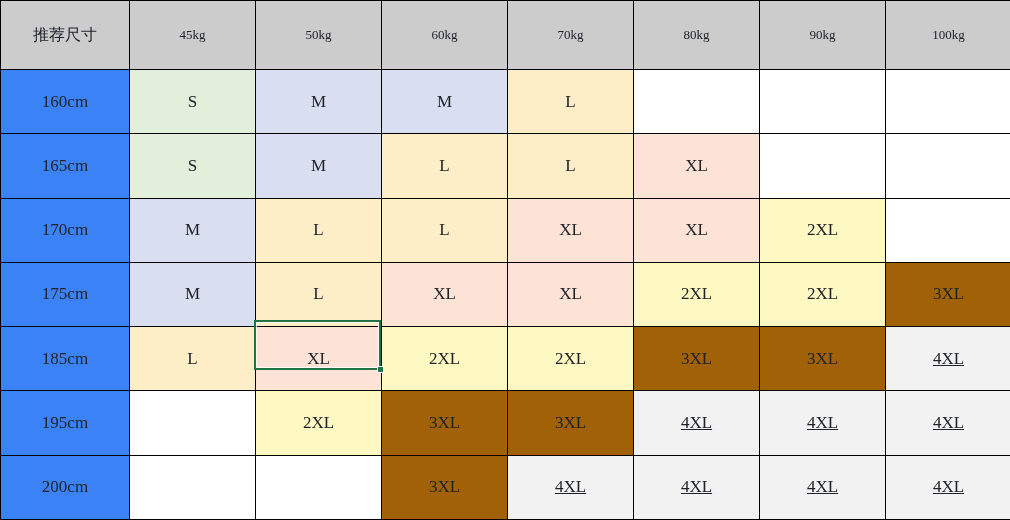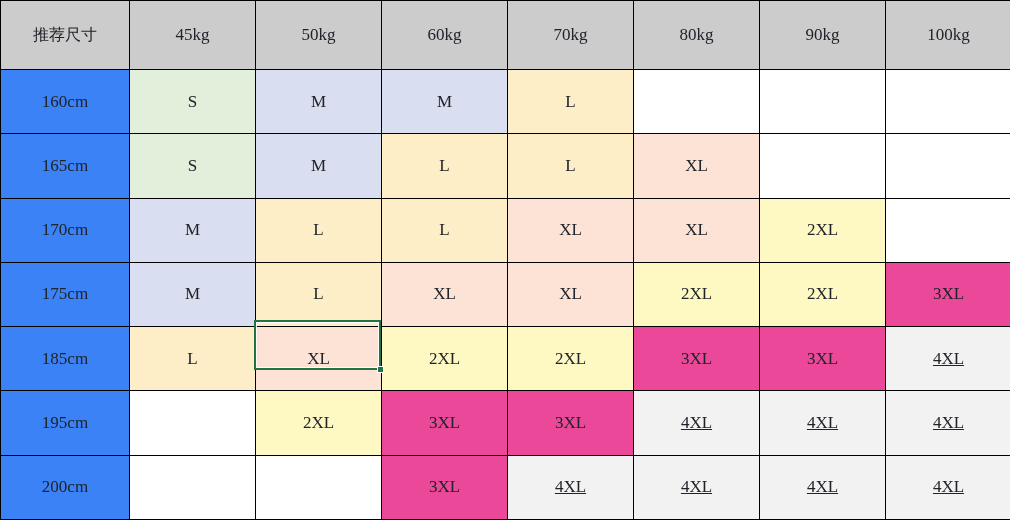--- a/index.html
+++ b/index.html
@@ -41,40 +41,40 @@
     font-weight: normal;
     padding: 0;
     height: 50px;
     overflow: hidden;
     white-space: nowrap;
   }
 
   table.size-table thead th {
     background: #cccccc;
     height: 68px;
-    font-size: 17px;
+    font-size: 13px;
   }
 
   table.size-table thead th.corner-head {
     font-family: "DejaVu Sans", "Liberation Sans", sans-serif;
     font-size: 16px;
   }
 
   table.size-table td.rowhead {
     background: #3b82f6;
   }
 
   
   .f-none { background: #ffffff; }
   .f-s    { background: #e2efda; }
   .f-m    { background: #d9def0; }
   .f-l    { background: #fdeec8; }
   .f-xl   { background: #fce3d6; }
   .f-2xl  { background: #fef9c3; }
-  .f-3xl  { background: #ec4899; }
+  .f-3xl  { background: #a16207; }
   .f-4xl  { background: #f2f2f2; text-decoration: underline; }
 
   
   #selection-box {
     position: absolute;
     border: 2px solid #217346;
     box-sizing: border-box;
     pointer-events: none;
     box-shadow: inset 0 0 0 1px rgba(255,255,255,0.85);
   }

